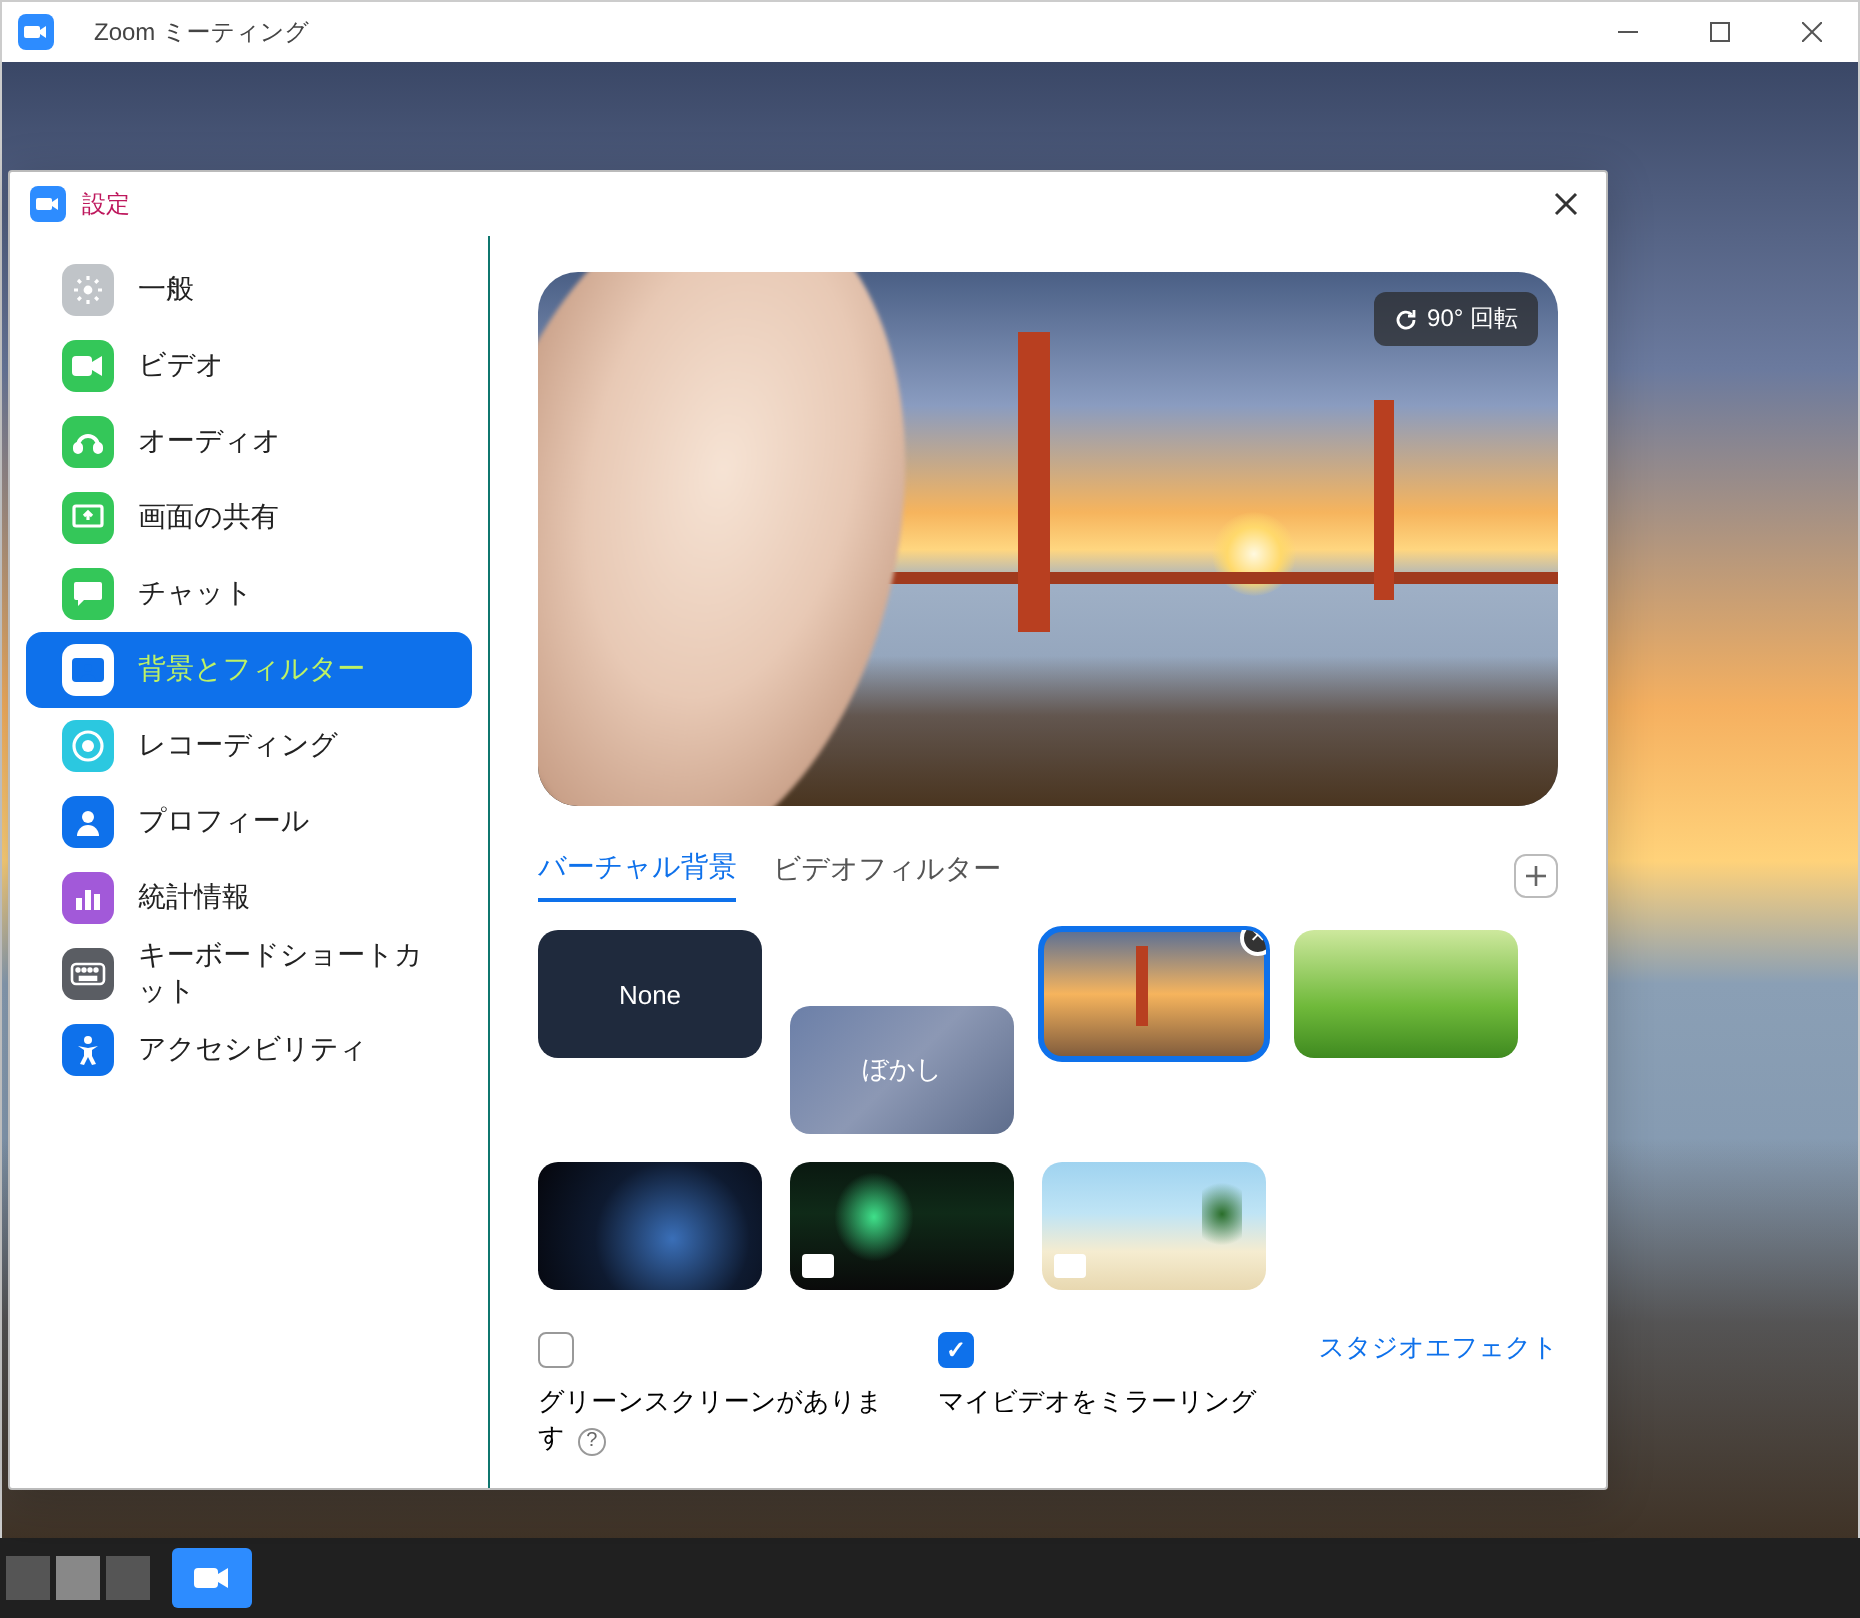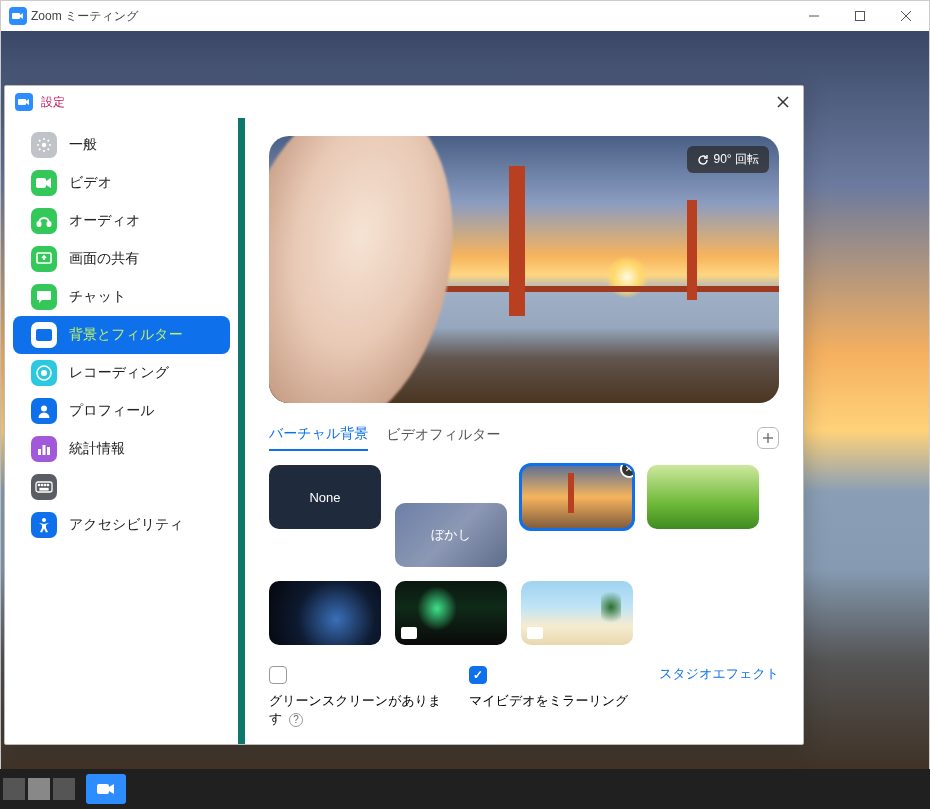--- a/index.html
+++ b/index.html
@@ -3,21 +3,21 @@
 <meta charset="utf-8">
 <style>
 * { margin: 0; padding: 0; box-sizing: border-box; font-family: "Segoe UI", "Hiragino Sans", "Meiryo", sans-serif; }
 body { width: 930px; height: 809px; background: #f0f0f0; position: relative; overflow: hidden; }
 
 
 .main-window { position: absolute; left: 0; top: 0; width: 930px; height: 800px; background: #fff; border: 1px solid #ccc; }
 .main-titlebar { height: 30px; display: flex; align-items: center; padding-left: 8px; background: #fff; }
 .main-titlebar .app-icon { width: 18px; height: 18px; background: #2D8CFF; border-radius: 4px; display: flex; align-items: center; justify-content: center; }
 .main-titlebar .app-icon svg { fill: #fff; }
-.main-titlebar .title { margin-left: 4px; font-size: 12px; color: #444; }
+.main-titlebar .title { margin-left: 20px; font-size: 12px; color: #444; }
 .win-controls { margin-left: auto; display: flex; }
 .win-controls .btn { width: 46px; height: 30px; display: flex; align-items: center; justify-content: center; color: #555; }
 .win-controls .btn svg { stroke: #555; }
 .main-content { position: relative; height: calc(100% - 30px); background: #1a1a1a; }
 
 
 .bg-video {
   position: absolute; inset: 0;
   background: linear-gradient(to bottom, #3a4766 0%, #6b7a9e 20%, #f5b060 42%, #ffd27a 52%, #8a9fb5 60%, #7a8fa8 100%);
 }
@@ -30,21 +30,21 @@
 .taskbar .zoom-task { width: 40px; height: 30px; background: #2D8CFF; border-radius: 3px; margin-left: 8px; display:flex;align-items:center;justify-content:center; }
 
 
 .settings-window { position: absolute; left: 4px; top: 85px; width: 800px; height: 660px; background: #fff; border: 1px solid #bbb; border-radius: 2px; display: flex; flex-direction: column; box-shadow: 0 4px 24px rgba(0,0,0,0.2); z-index: 10; }
 .settings-titlebar { height: 32px; display: flex; align-items: center; padding: 0 10px; border-bottom: none; }
 .settings-titlebar .app-icon { width: 18px; height: 18px; background: #2D8CFF; border-radius: 4px; display:flex;align-items:center;justify-content:center; }
 .settings-titlebar .title { margin-left: 8px; font-size: 12px; color: #be185d; }
 .settings-titlebar .close { margin-left: auto; width: 20px; height: 20px; display:flex;align-items:center;justify-content:center; cursor:pointer; }
 
 .settings-body { display: flex; flex: 1; overflow: hidden; }
-.sidebar { width: 240px; border-right: 7px solid #0f766e; padding: 8px 0; }
+.sidebar { width: 240px; border-right: 1px solid #0f766e; padding: 8px 0; }
 .sidebar-item { display: flex; align-items: center; height: 38px; padding: 0 18px; cursor: pointer; border-radius: 8px; margin: 0 8px; }
 .sidebar-item .icon-wrap { width: 26px; height: 26px; border-radius: 7px; display:flex;align-items:center;justify-content:center; margin-right: 12px; flex-shrink:0; }
 .sidebar-item .label { font-size: 14px; color: #222; }
 .sidebar-item.active { background: #0E71EB; }
 .sidebar-item.active .label { color: #bef264; }
 .sidebar-item.active .icon-wrap { background: #fff; }
 
 .pane { flex: 1; padding: 18px 24px 16px 24px; display: flex; flex-direction: column; }
 
 .preview { position: relative; width: 100%; height: 268px; border-radius: 20px; overflow: hidden; background: linear-gradient(to bottom, #4a5f85 0%, #8a9cc0 25%, #f6b45d 45%, #ffd680 52%, #9fb0c6 58%, #8294ad 100%); }
@@ -229,20 +229,21 @@
           <span class="icon-wrap" style="background: rgb(90, 93, 99);">
             <svg width="18" height="12" viewBox="0 0 18 12" fill="none" stroke="#fff" stroke-width="1.3">
               <rect x="1" y="1" width="16" height="10" rx="2"></rect>
               <circle cx="4" cy="4" r="0.7" fill="#fff"></circle>
               <circle cx="7" cy="4" r="0.7" fill="#fff"></circle>
               <circle cx="10" cy="4" r="0.7" fill="#fff"></circle>
               <circle cx="13" cy="4" r="0.7" fill="#fff"></circle>
               <rect x="5" y="7.5" width="8" height="1.4" fill="#fff"></rect>
             </svg>
           </span>
+          <span class="label">キーボードショートカット</span>
         </div>
         <div class="sidebar-item">
           <span class="icon-wrap" style="background: rgb(14, 113, 235);">
             <svg width="16" height="16" viewBox="0 0 16 16" fill="#fff">
               <circle cx="8" cy="3" r="2"></circle>
               <path d="M3 6l5 1 5-1-3 2v3l2 4-2 .5-2-4-2 4-2-.5 2-4V8z"></path>
             </svg>
           </span>
           <span class="label">アクセシビリティ</span>
         </div>

